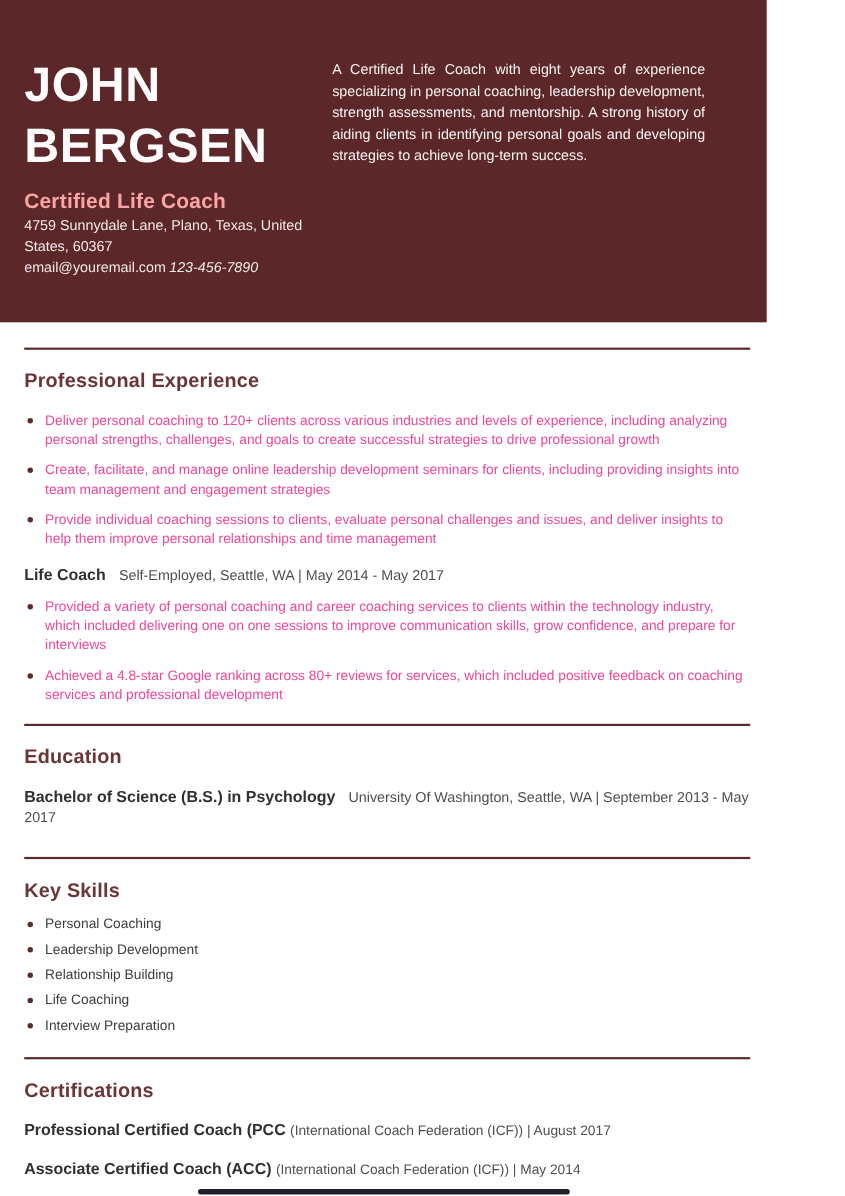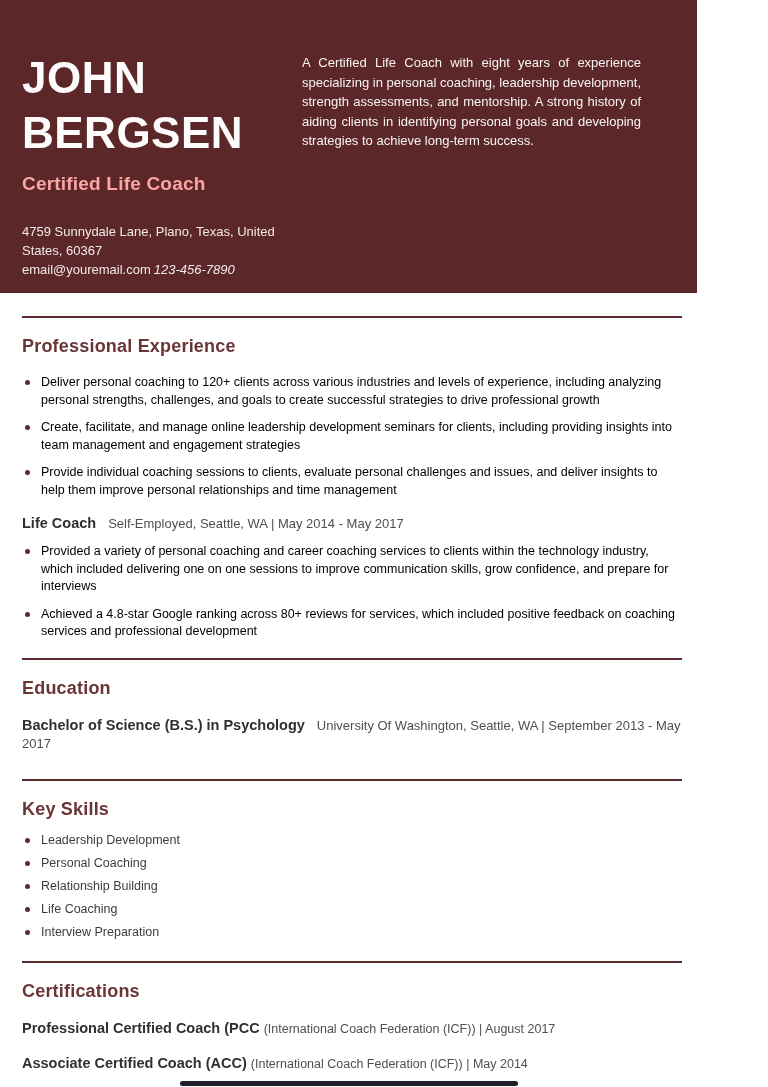--- a/index.html
+++ b/index.html
@@ -30,21 +30,20 @@
     color: #fdfbfb;
   }
   .job-title {
     margin-top: 13px;
     font-size: 19px;
     font-weight: bold;
     letter-spacing: 0.2px;
     color: #fca5a5;
   }
   .contact {
-    margin-top: 27px;
     font-size: 13px;
     line-height: 19px;
     color: #f2eaea;
   }
   .phone { font-style: italic; margin-left: 3px; }
   .hero-right { flex: 1; padding-top: 3px; }
   .summary {
     font-size: 13px;
     line-height: 19.5px;
     text-align: justify;
@@ -78,21 +77,21 @@
     color: #4f4f4f;
     margin-left: 12px;
   }
   .cert-meta { font-size: 12.5px; color: #4f4f4f; margin-left: 4px; }
   ul.bullets { list-style: none; margin-top: 11px; }
   ul.bullets li {
     position: relative;
     padding-left: 19px;
     font-size: 12.5px;
     line-height: 17.5px;
-    color: #000000;
+    color: #ec4899;
     margin-bottom: 10px;
   }
   ul.bullets li::before {
     content: "";
     position: absolute;
     left: 3px; top: 6px;
     width: 5px; height: 5px;
     border-radius: 50%;
     background: #5e2b2c;
   }
@@ -178,22 +177,22 @@
     <section class="sec-edu">
       <hr class="rule">
       <h2 class="sec-h">Education</h2>
       <div class="line-entry"><span class="degree-b">Bachelor of Science (B.S.) in Psychology</span><span class="degree-meta">University Of Washington, Seattle, WA | September 2013 - May 2017</span></div>
     </section>
 
     <section class="sec-skills">
       <hr class="rule">
       <h2 class="sec-h">Key Skills</h2>
       <ul class="skills">
+        <li>Personal Coaching</li>
         <li>Leadership Development</li>
-        <li>Personal Coaching</li>
         <li>Relationship Building</li>
         <li>Life Coaching</li>
         <li>Interview Preparation</li>
       </ul>
     </section>
 
     <section class="sec-certs">
       <hr class="rule">
       <h2 class="sec-h">Certifications</h2>
       <div class="cert-entry"><span class="cert-b">Professional Certified Coach (PCC</span><span class="cert-meta">(International Coach Federation (ICF)) | August 2017</span></div>

